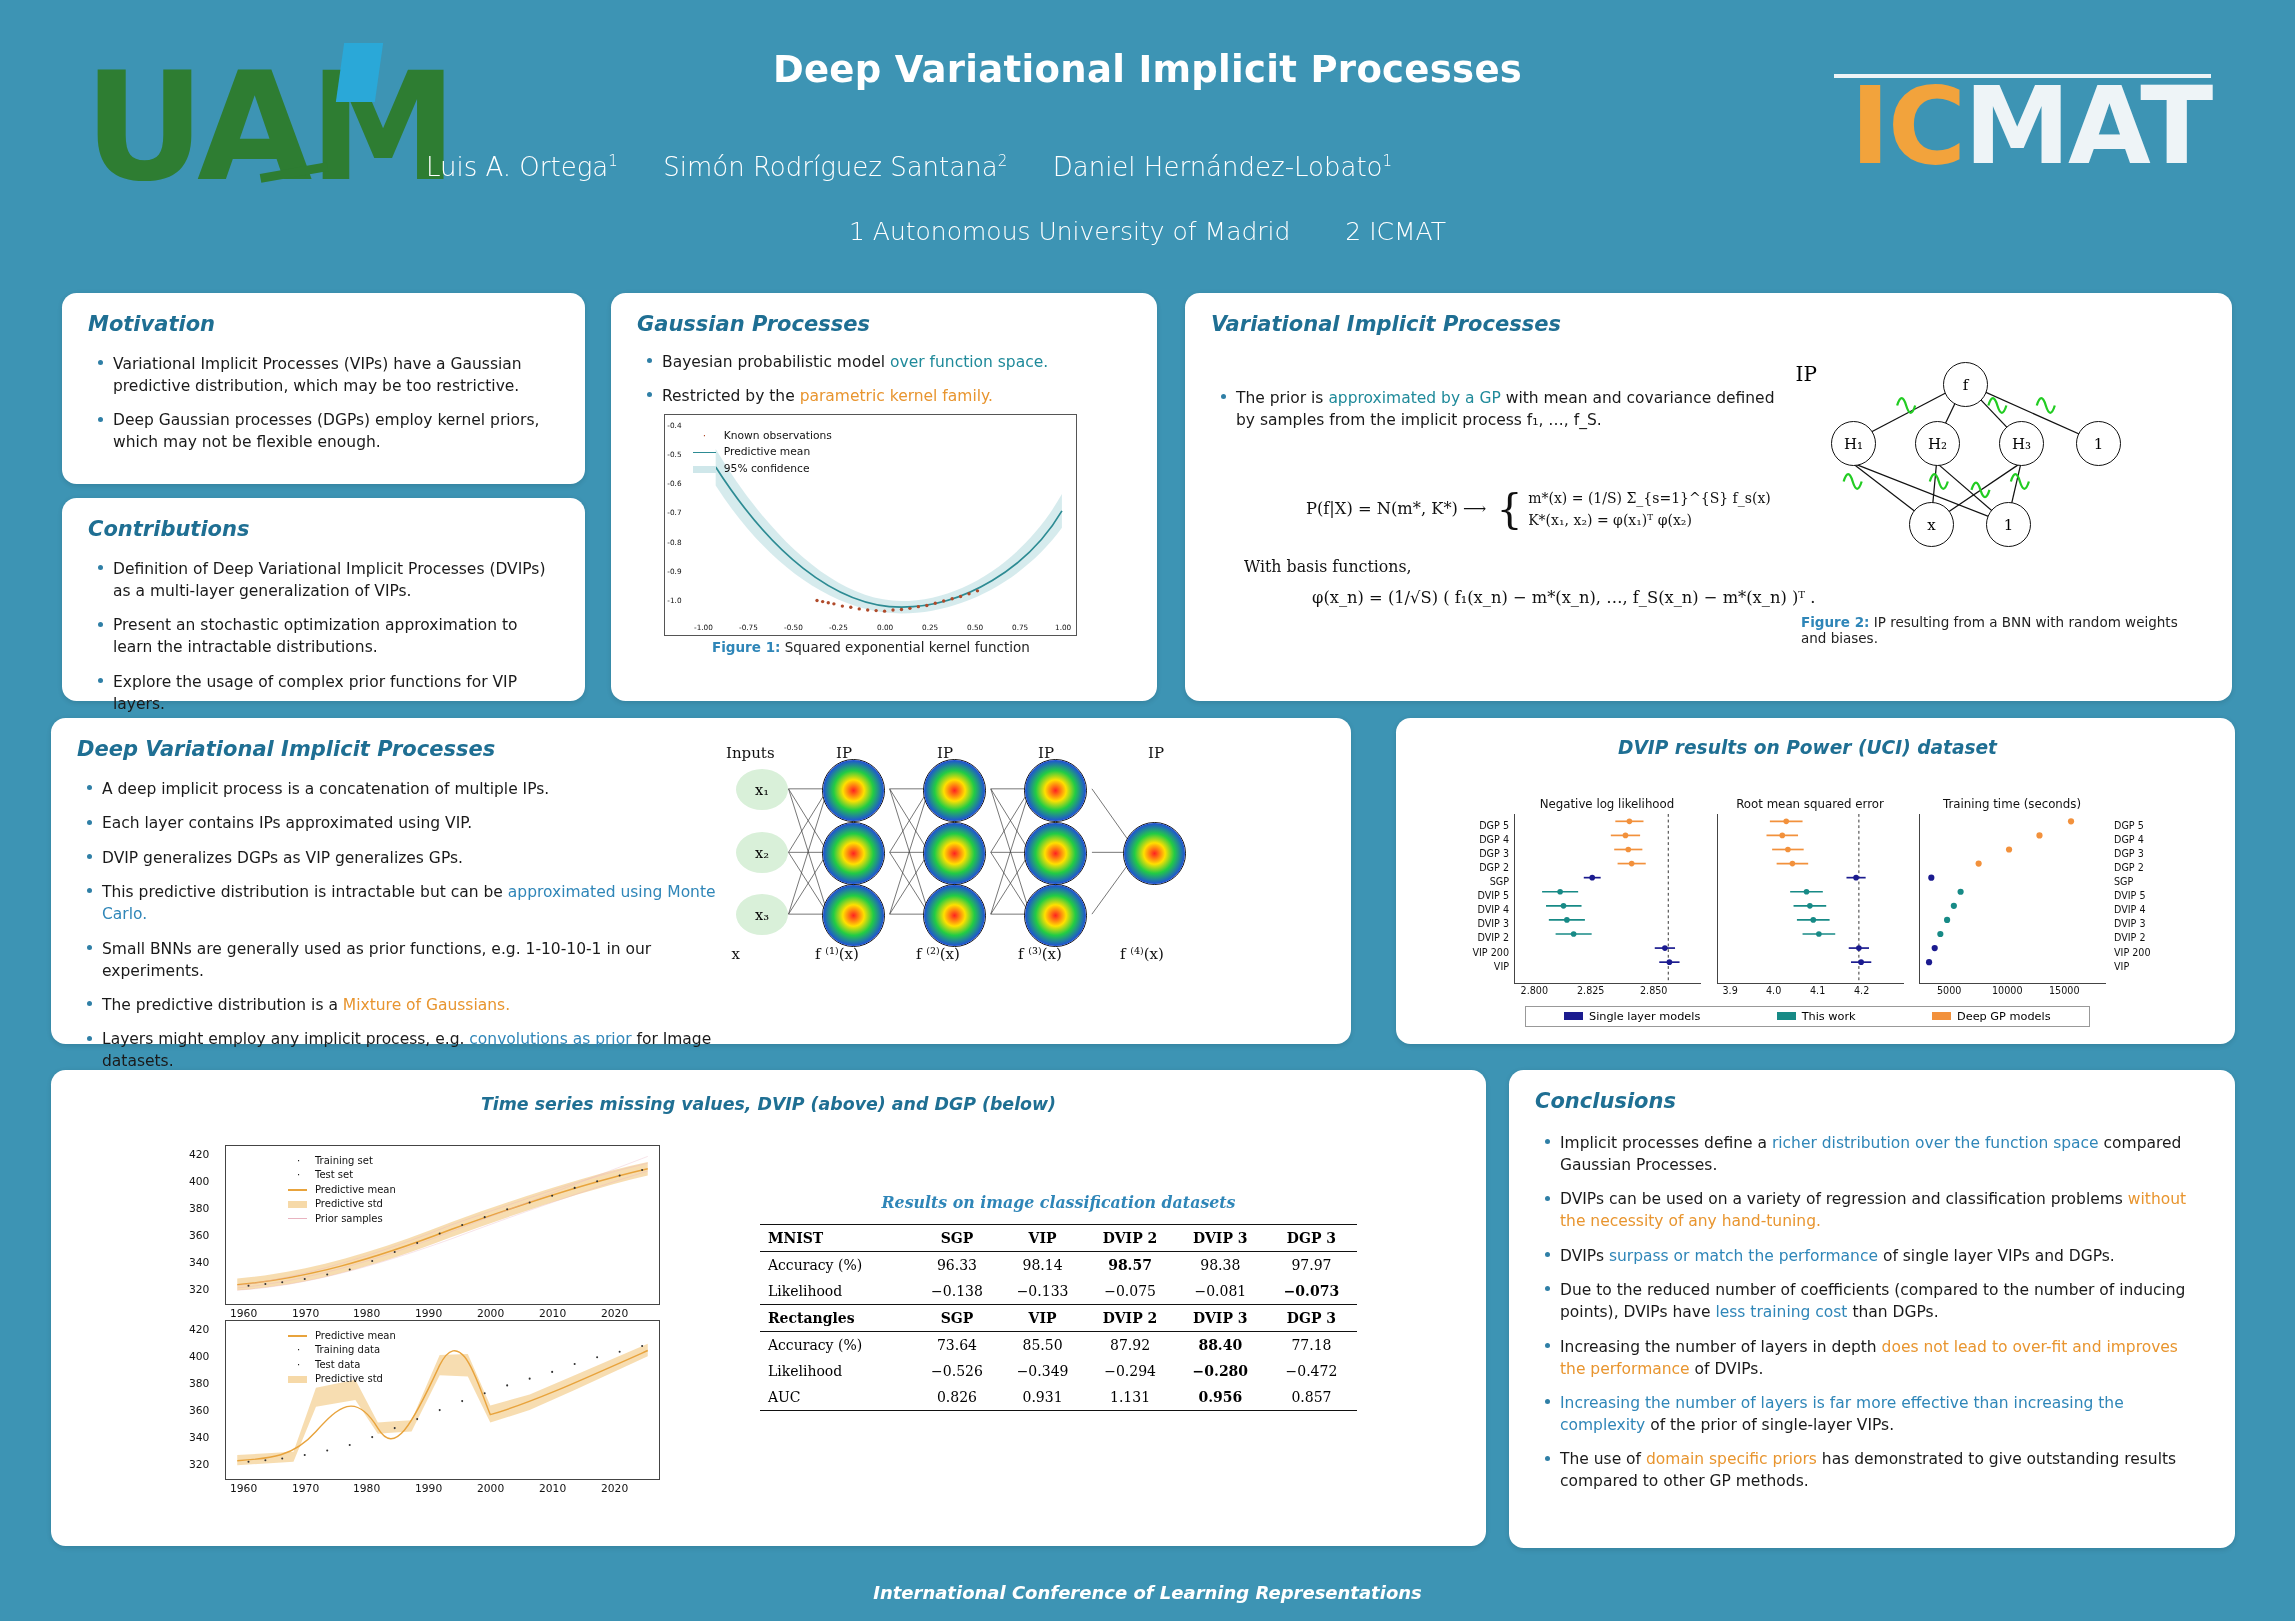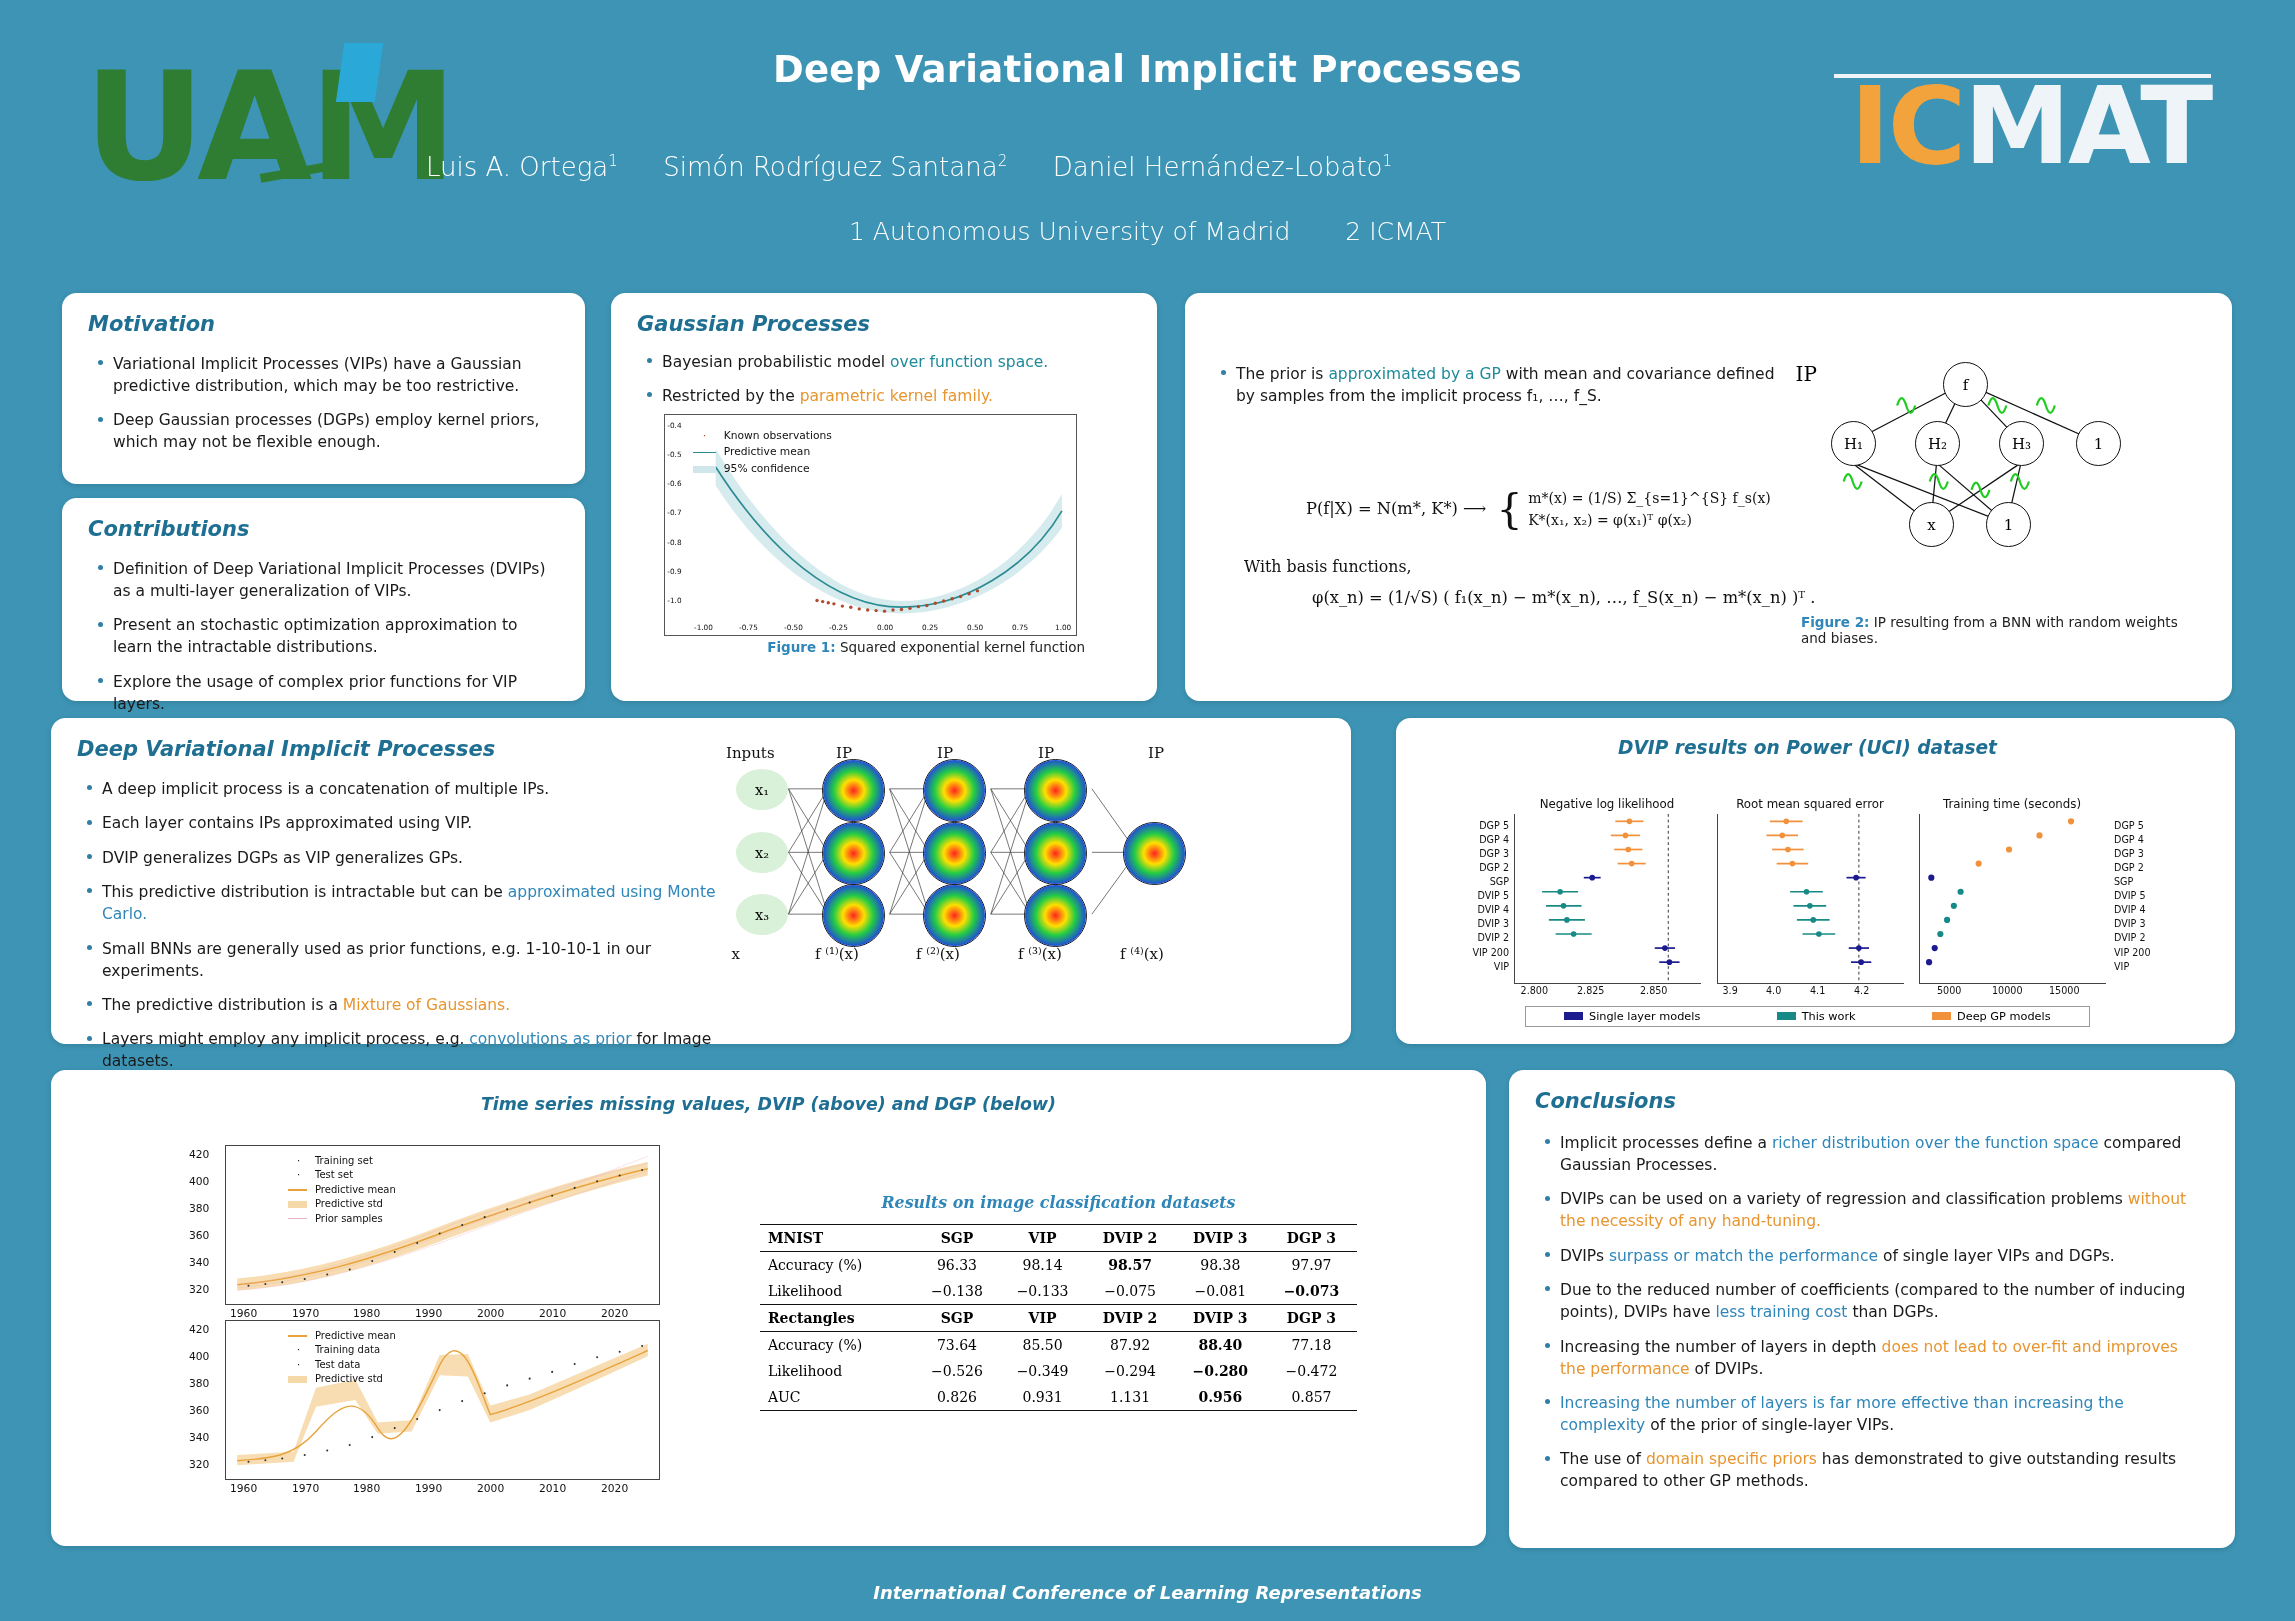--- a/index.html
+++ b/index.html
@@ -221,27 +221,28 @@
     <div class="axis-lbl" style="left:29px;top:208px;">-1.00</div>
     <div class="axis-lbl" style="left:74px;top:208px;">-0.75</div>
     <div class="axis-lbl" style="left:119px;top:208px;">-0.50</div>
     <div class="axis-lbl" style="left:164px;top:208px;">-0.25</div>
     <div class="axis-lbl" style="left:212px;top:208px;">0.00</div>
     <div class="axis-lbl" style="left:257px;top:208px;">0.25</div>
     <div class="axis-lbl" style="left:302px;top:208px;">0.50</div>
     <div class="axis-lbl" style="left:347px;top:208px;">0.75</div>
     <div class="axis-lbl" style="left:390px;top:208px;">1.00</div>
   </div>
-  <div class="figcap" style="position:absolute;left:736px;top:639px;width:349px;text-align:right;">
+  <div class="figcap" style="position:absolute;left:712px;top:639px;width:349px;text-align:left;">
     <b>Figure 1:</b>
     <span>Squared exponential kernel function</span>
   </div>
 
   <div class="card" id="vip">
     <div style="padding:19px 26px 0 26px;">
+      <h2>Variational Implicit Processes</h2>
       <ul class="bul" style="margin-top:51px;width:557px;">
         <li><span>The prior is </span><span class="teal">approximated by a GP</span><span> with mean and covariance defined by samples from the implicit process f₁, …, f_S.</span></li>
       </ul>
     </div>
   </div>
 
   <div class="mathbox" style="position:absolute;left:1306px;top:490px;width:563px;font-size:16.3px;">
     <div style="display:flex;align-items:center;">
       <span>P(f|X) = N(m*, K*)  ⟶</span>
       <span style="display:inline-block;margin-left:10px;font-size:41px;line-height:0.6;">{</span>

